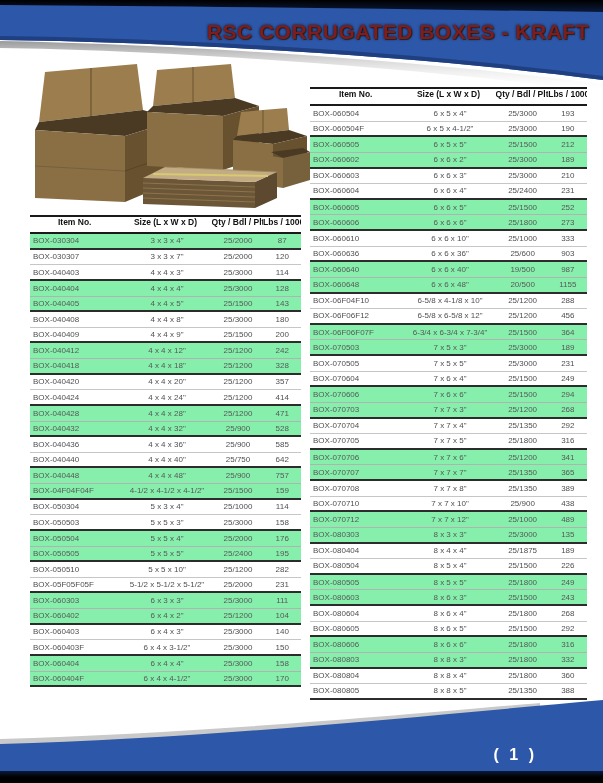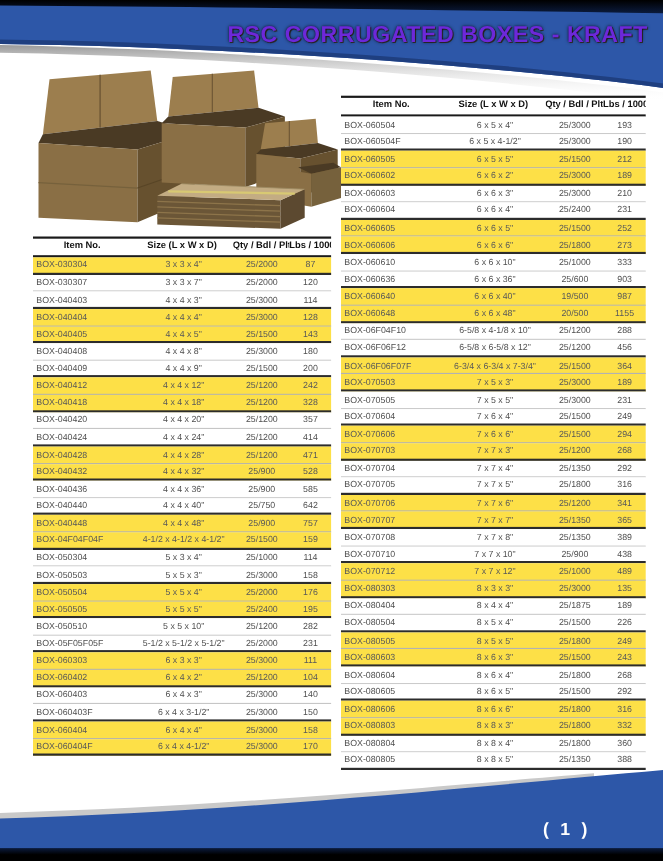--- a/index.html
+++ b/index.html
@@ -7,38 +7,38 @@
     position:relative;width:603px;height:783px;margin:0 auto;
     background:#ffffff;overflow:hidden;
     font-family:"Liberation Sans",sans-serif;
   }
   
   .header{position:absolute;left:0;top:0;width:603px;height:92px;}
   .header svg{position:absolute;left:0;top:0;}
   .page-title{
     position:absolute;top:20px;right:14px;
     font-size:21px;font-weight:800;letter-spacing:.5px;
-    color:#6d28d9;white-space:nowrap;
+    color:#7f1d1d;white-space:nowrap;
     text-shadow:0 0 3px rgba(0,0,0,.85),1px 1px 0 #333333;
   }
   
   .photo{position:absolute;left:25px;top:60px;width:285px;height:155px;}
   
   .table{position:absolute;border-top:2px solid #1a1a1a;background:#fff;}
   .table-left{left:30px;top:215px;width:271px;}
   .table-right{left:310px;top:87px;width:277px;}
   .thead{
     display:flex;align-items:flex-start;box-sizing:border-box;height:17px;
     border-bottom:2px solid #1a1a1a;font-weight:bold;font-size:8.5px;color:#111;
   }
   .trow{
     display:flex;align-items:center;box-sizing:border-box;height:15.63px;
     font-size:8px;color:#4f4f4f;border-bottom:1px solid #c6c6c6;background:#fff;
   }
-  .trow.shaded{background:#fde047;border-bottom-color:#b2b2b2;color:#585858;}
+  .trow.shaded{background:#86efac;border-bottom-color:#b2b2b2;color:#585858;}
   .trow.pair-end{border-bottom:2px solid #2c2c2c;}
   .thead span,.trow span{display:block;overflow:hidden;white-space:nowrap;}
   .c0{width:33%;text-align:left;padding-left:3px;}
   .thead .c0{text-align:center;padding-left:0;}
   .c1{width:34%;text-align:center;}
   .c2{width:19%;text-align:center;}
   .c3{width:14%;text-align:center;}
   
   .footer{position:absolute;left:0;bottom:0;width:603px;height:100px;}
   .footer svg{position:absolute;left:0;top:0;}

